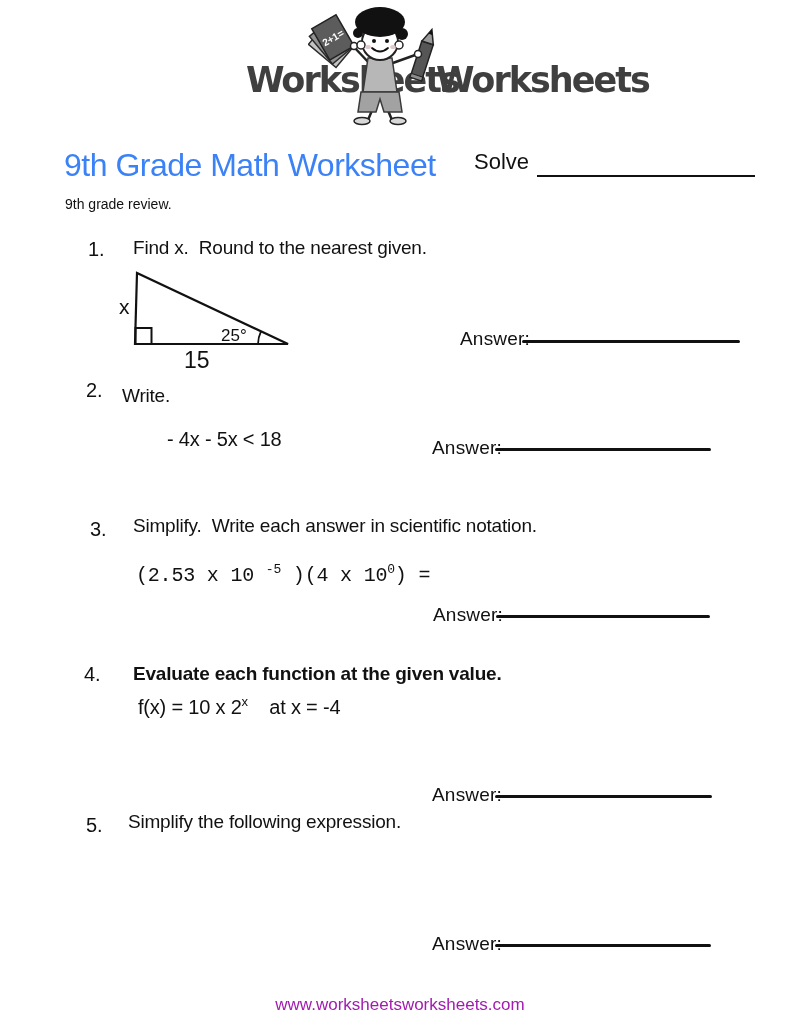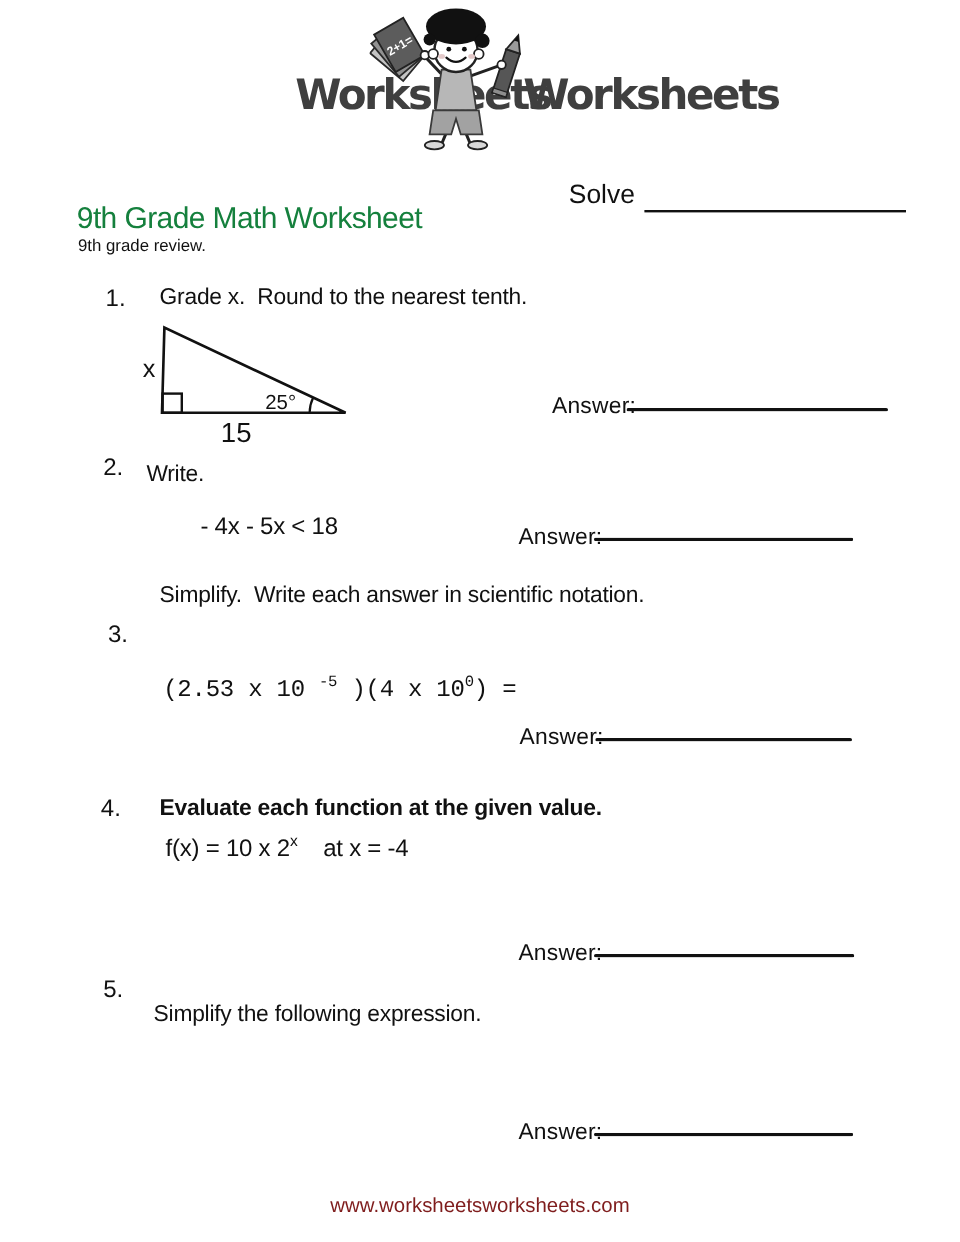--- a/index.html
+++ b/index.html
@@ -9,33 +9,33 @@
   }
   
   .logo-text {
     position:absolute; font-family:"DejaVu Sans", sans-serif; font-weight:bold;
     font-size:35px; color:#3f3f3f; letter-spacing:-2px; z-index:1;
   }
   .logo-text.left  { left:246px; top:60px; }
   .logo-text.right { left:436px; top:60px; }
   .mascot { position:absolute; left:308px; top:2px; width:140px; height:124px; z-index:2; }
   
-  .title { position:absolute; left:64px; top:168px; font-size:25px; letter-spacing:-0.5px; color:#15803d; white-space:pre; }
+  .title { position:absolute; left:64px; top:147px; font-size:32px; letter-spacing:-0.5px; color:#3b82f6; white-space:pre; }
   .name-label { position:absolute; left:474px; top:149px; font-size:22px; }
   .name-line { position:absolute; left:537px; top:175px; width:218px; border-bottom:2px solid #111; }
   .subtitle { position:absolute; left:65px; top:196px; font-size:14px; }
   
   .num    { position:absolute; font-size:20px; }
   .prompt { position:absolute; font-size:19px; letter-spacing:-0.2px; white-space:pre; }
   .expr   { position:absolute; font-size:20px; letter-spacing:-0.2px; white-space:pre; }
   .expr sup, .expr .sup { font-size:13px; position:relative; top:-8px; vertical-align:baseline; line-height:0; }
   .ans-label { position:absolute; font-size:19px; letter-spacing:0.2px; }
   .ans-line  { position:absolute; height:0; border-top:3px solid #111; border-radius:2px; }
   .tri-svg { position:absolute; left:112px; top:264px; width:190px; height:110px; }
-  .footer { position:absolute; left:0; top:995px; width:100%; text-align:center; font-size:17px; color:#7f1d1d; }
+  .footer { position:absolute; left:0; top:995px; width:100%; text-align:center; font-size:17px; color:#a21caf; }
 </style>
 </head>
 <body>
 
 <div class="page">
 
   <div class="logo-text left">Worksheets</div>
   <div class="logo-text right">Worksheets</div>
 
   <svg class="mascot" viewBox="-10 0 140 124" aria-hidden="true">
@@ -80,52 +80,52 @@
     <ellipse cx="50" cy="45" rx="2.8" ry="2" fill="#e3c9c9"></ellipse>
     <ellipse cx="75" cy="45" rx="2.8" ry="2" fill="#e3c9c9"></ellipse>
   </svg>
 
   <div class="title">9th Grade Math Worksheet</div>
   <div class="name-label">Solve</div>
   <div class="name-line"></div>
   <div class="subtitle">9th grade review.</div>
 
   <div class="num" style="left:88px; top:238px;">1.</div>
-  <div class="prompt" style="left:133px; top:237px;">Grade x.  Round to the nearest tenth.</div>
+  <div class="prompt" style="left:133px; top:237px;">Find x.  Round to the nearest given.</div>
 
   <svg class="tri-svg" viewBox="0 0 190 110">
     <polygon points="25,9 23,80 176,80" fill="none" stroke="#111" stroke-width="2.2"></polygon>
     <rect x="23.5" y="64" width="16" height="16" fill="none" stroke="#111" stroke-width="2"></rect>
     <path d="M 146 80 A 30 30 0 0 1 149 67.3" fill="none" stroke="#111" stroke-width="1.8"></path>
     <text x="7" y="50" font-size="21" fill="#111" font-family="Liberation Sans, sans-serif">x</text>
     <text x="72" y="104" font-size="23" fill="#111" font-family="Liberation Sans, sans-serif">15</text>
     <text x="109" y="77" font-size="17" fill="#111" font-family="Liberation Sans, sans-serif">25°</text>
   </svg>
 
   <div class="ans-label" style="left:460px; top:328px;">Answer:</div>
   <div class="ans-line" style="left:522px; top:340px; width:218px;"></div>
 
   <div class="num" style="left:86px; top:379px;">2.</div>
   <div class="prompt" style="left:122px; top:385px;">Write.</div>
   <div class="expr" style="left:167px; top:428px;">- 4x - 5x &lt; 18</div>
   <div class="ans-label" style="left:432px; top:437px;">Answer:</div>
   <div class="ans-line" style="left:495px; top:448px; width:216px;"></div>
 
   <div class="num" style="left:90px; top:518px;">3.</div>
-  <div class="prompt" style="left:133px; top:486px;text-align:center;">Simplify.  Write each answer in scientific notation.</div>
+  <div class="prompt" style="left:133px; top:515px;text-align:center;">Simplify.  Write each answer in scientific notation.</div>
   <div class="expr" style="left:136px; top:564px;font-family:Liberation Mono, monospace;"><span>(2.53 x 10 </span><sup>-5</sup><span> )(4 x 10</span><sup>0</sup><span>) =</span></div>
   <div class="ans-label" style="left:433px; top:604px;">Answer:</div>
   <div class="ans-line" style="left:496px; top:615px; width:214px;"></div>
 
   <div class="num" style="left:84px; top:663px;">4.</div>
   <div class="prompt" style="left:133px; top:663px;font-weight:bold;">Evaluate each function at the given value.</div>
   <div class="expr" style="left:138px; top:696px;text-align:center;"><span>f(x) = 10 x 2</span><sup>x</sup><span>    at x = -4</span></div>
   <div class="ans-label" style="left:432px; top:784px;">Answer:</div>
   <div class="ans-line" style="left:495px; top:795px; width:217px;"></div>
 
   <div class="num" style="left:86px; top:814px;">5.</div>
-  <div class="prompt" style="left:128px; top:835px;">Simplify the following expression.</div>
+  <div class="prompt" style="left:128px; top:811px;">Simplify the following expression.</div>
   <div class="ans-label" style="left:432px; top:933px;">Answer:</div>
   <div class="ans-line" style="left:495px; top:944px; width:216px;"></div>
 
   <div class="footer">www.worksheetsworksheets.com</div>
 
 </div>
 
 </body></html>

